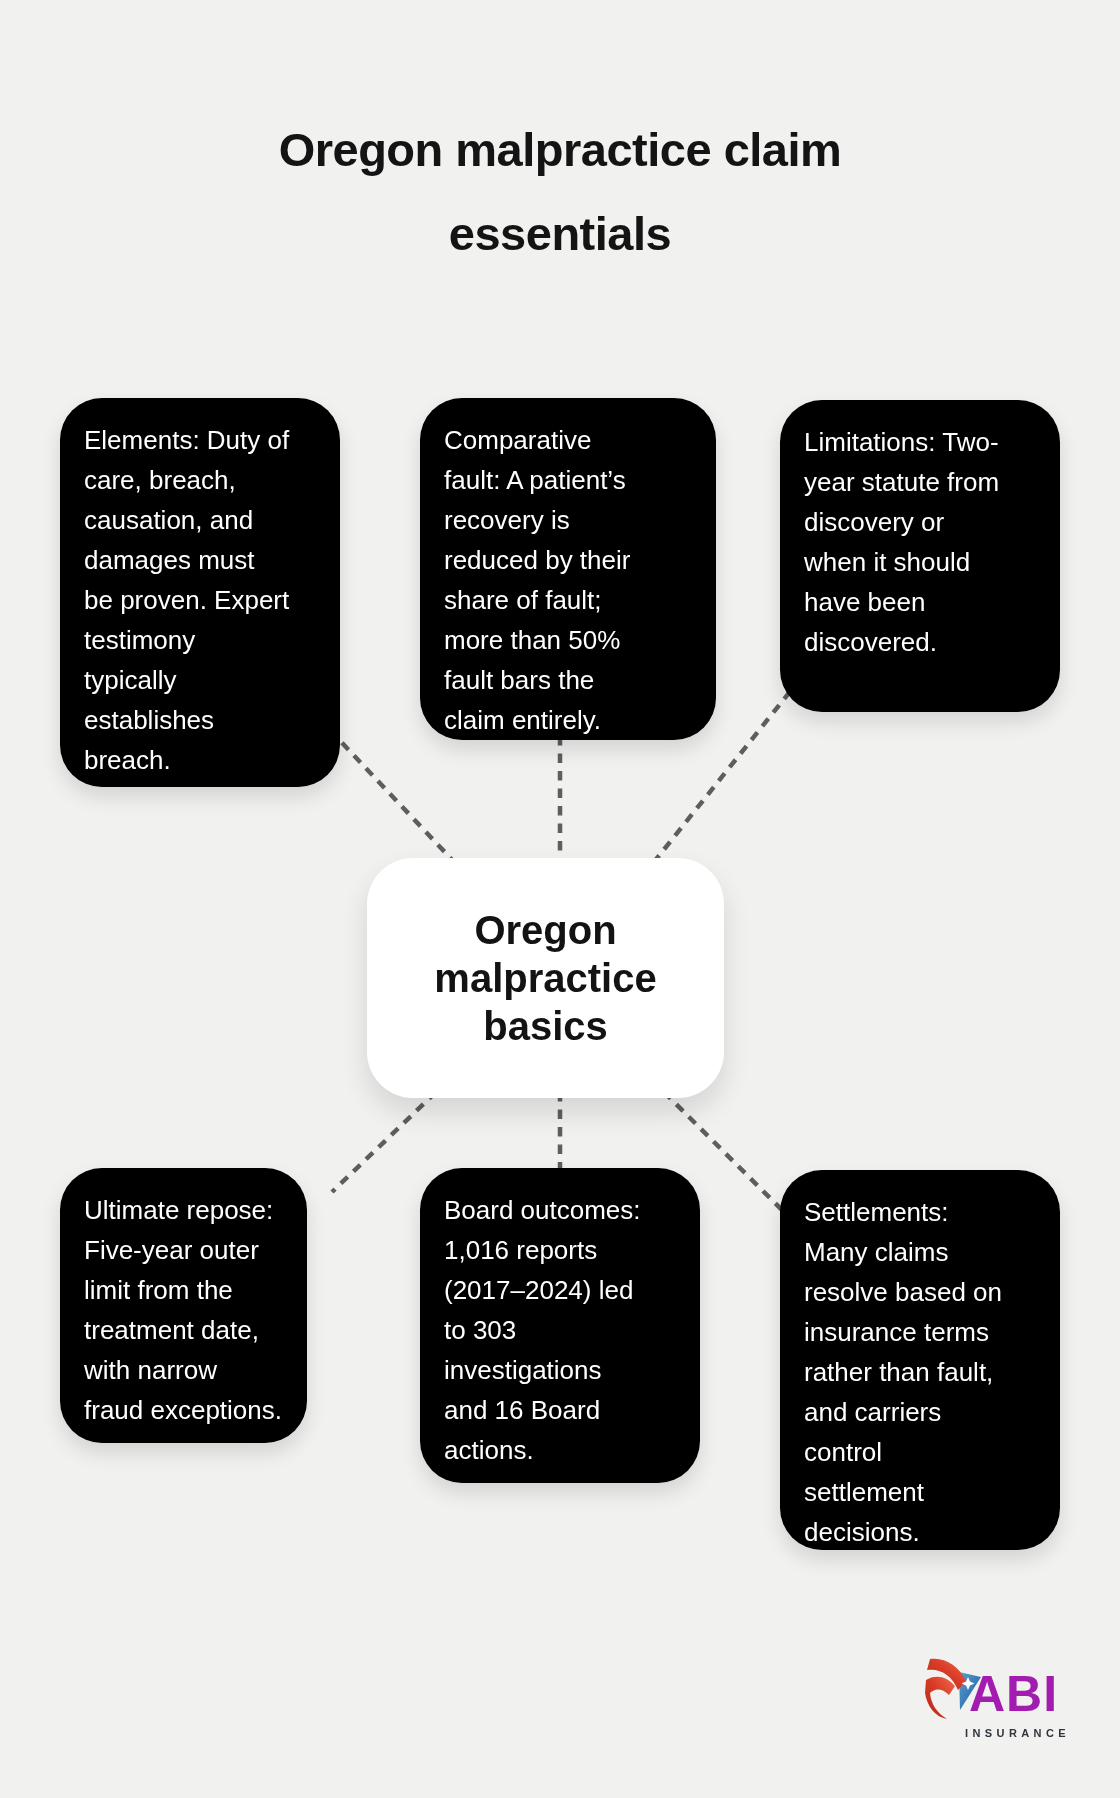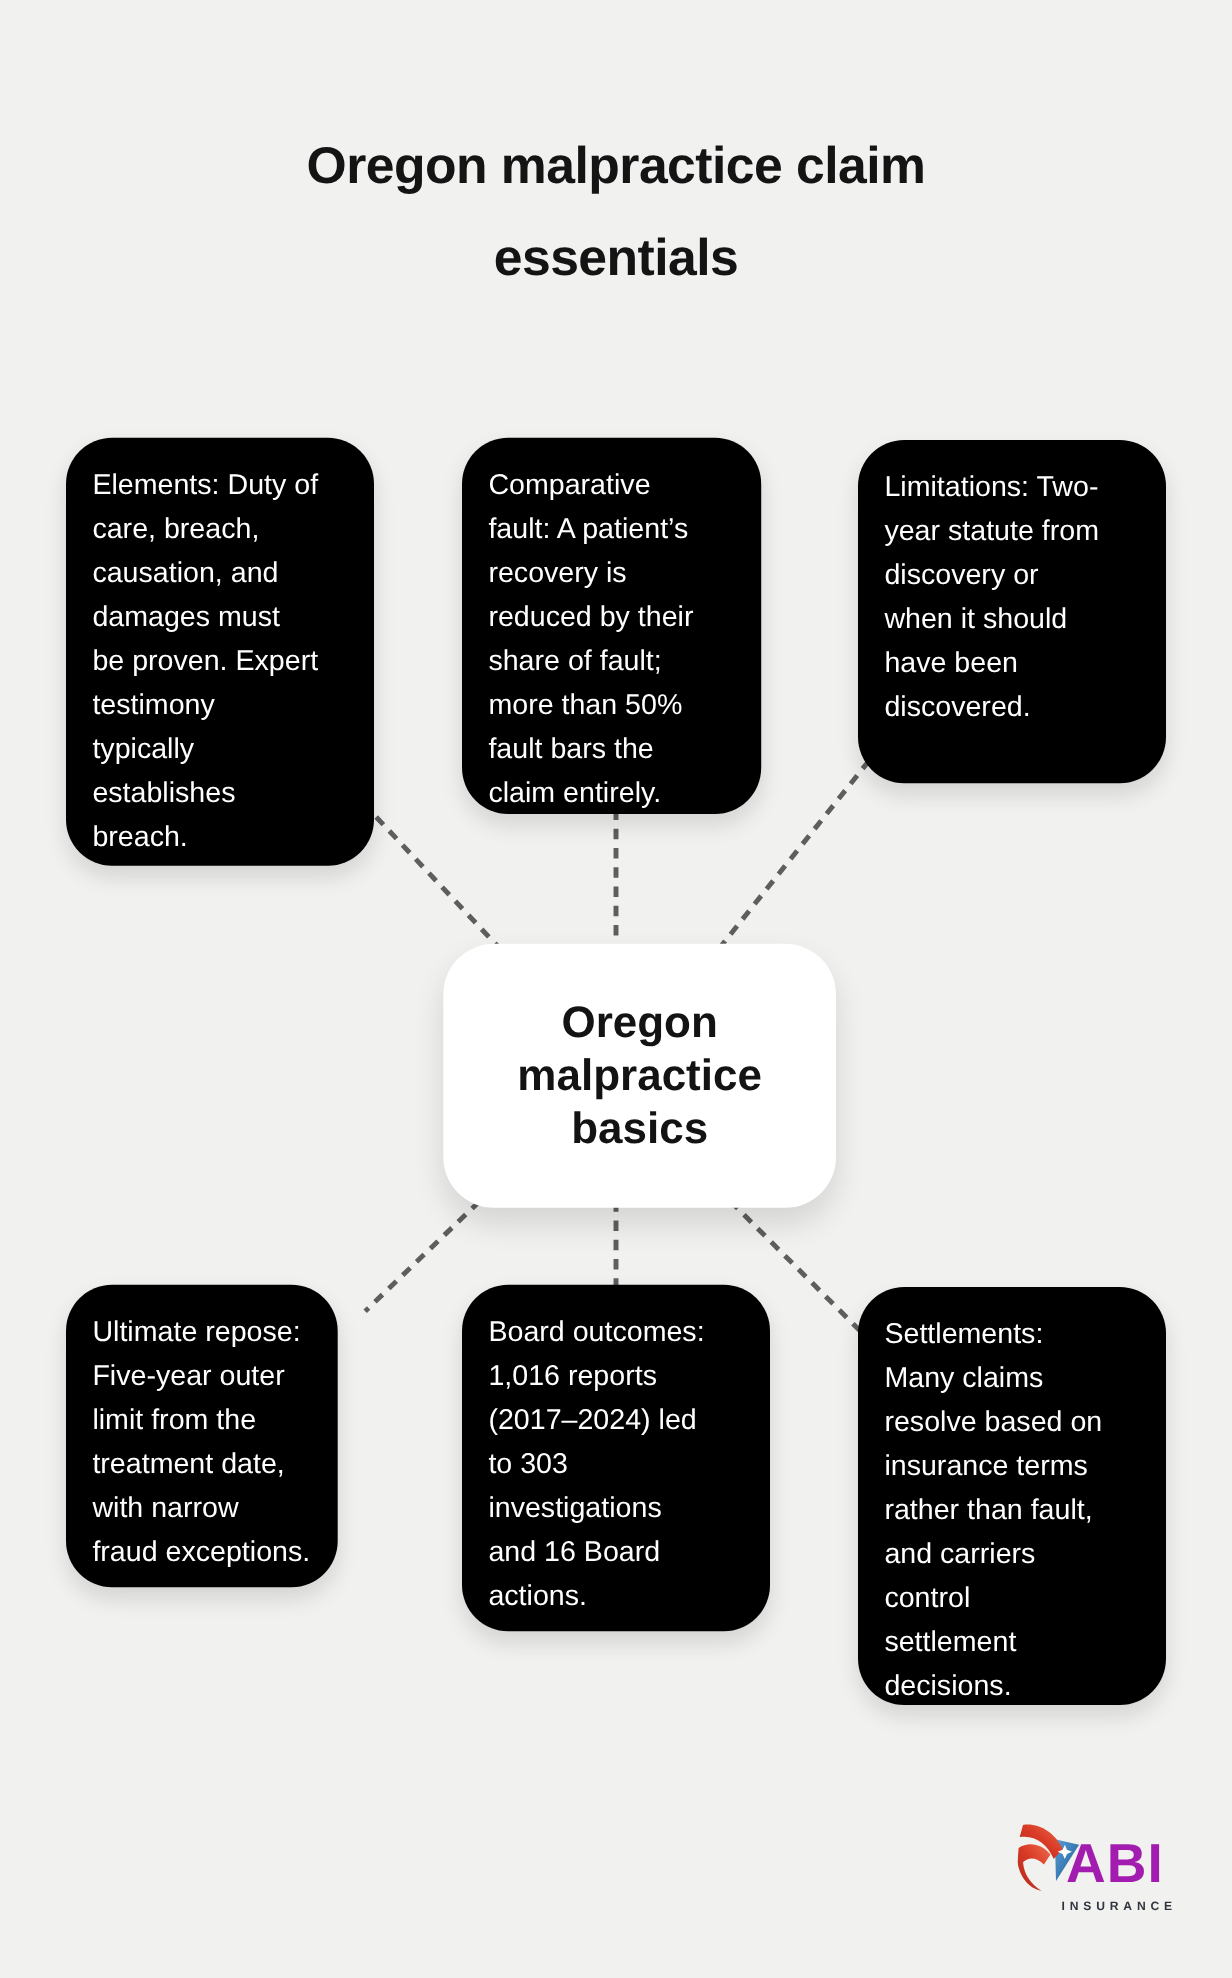--- a/index.html
+++ b/index.html
@@ -22,27 +22,27 @@
     position:absolute;z-index:2;box-sizing:border-box;
     background:#000000;border-radius:42px;
     box-shadow:0 10px 20px rgba(0,0,0,0.12);
     padding:22px 24px;
   }
   .node-text{
     margin:0;color:#ffffff;font-size:26px;line-height:40px;
     white-space:pre-line;
   }
   .pos-tl{left:60px;top:398px;width:280px;height:389px;}
-  .pos-tm{left:420px;top:398px;width:272px;height:342px;}
+  .pos-tm{left:420px;top:398px;width:296px;height:342px;}
   .pos-tr{left:780px;top:400px;width:280px;height:312px;}
   .pos-bl{left:60px;top:1168px;width:247px;height:275px;}
   .pos-bm{left:420px;top:1168px;width:280px;height:315px;}
   .pos-br{left:780px;top:1170px;width:280px;height:380px;}
   .center-node{
-    position:absolute;z-index:3;left:403px;top:858px;width:357px;height:240px;
+    position:absolute;z-index:3;left:367px;top:858px;width:357px;height:240px;
     background:#ffffff;border-radius:46px;
     box-shadow:0 14px 28px rgba(0,0,0,0.12);
     display:flex;align-items:center;justify-content:center;
   }
   .center-label{
     margin:0;color:#131313;text-align:center;
     font-size:40px;line-height:48px;font-weight:700;white-space:pre-line;
   }
   .logo{position:absolute;left:925px;top:1656px;width:150px;height:90px;z-index:2;}
   .logo-mark{position:absolute;left:0;top:2px;}

